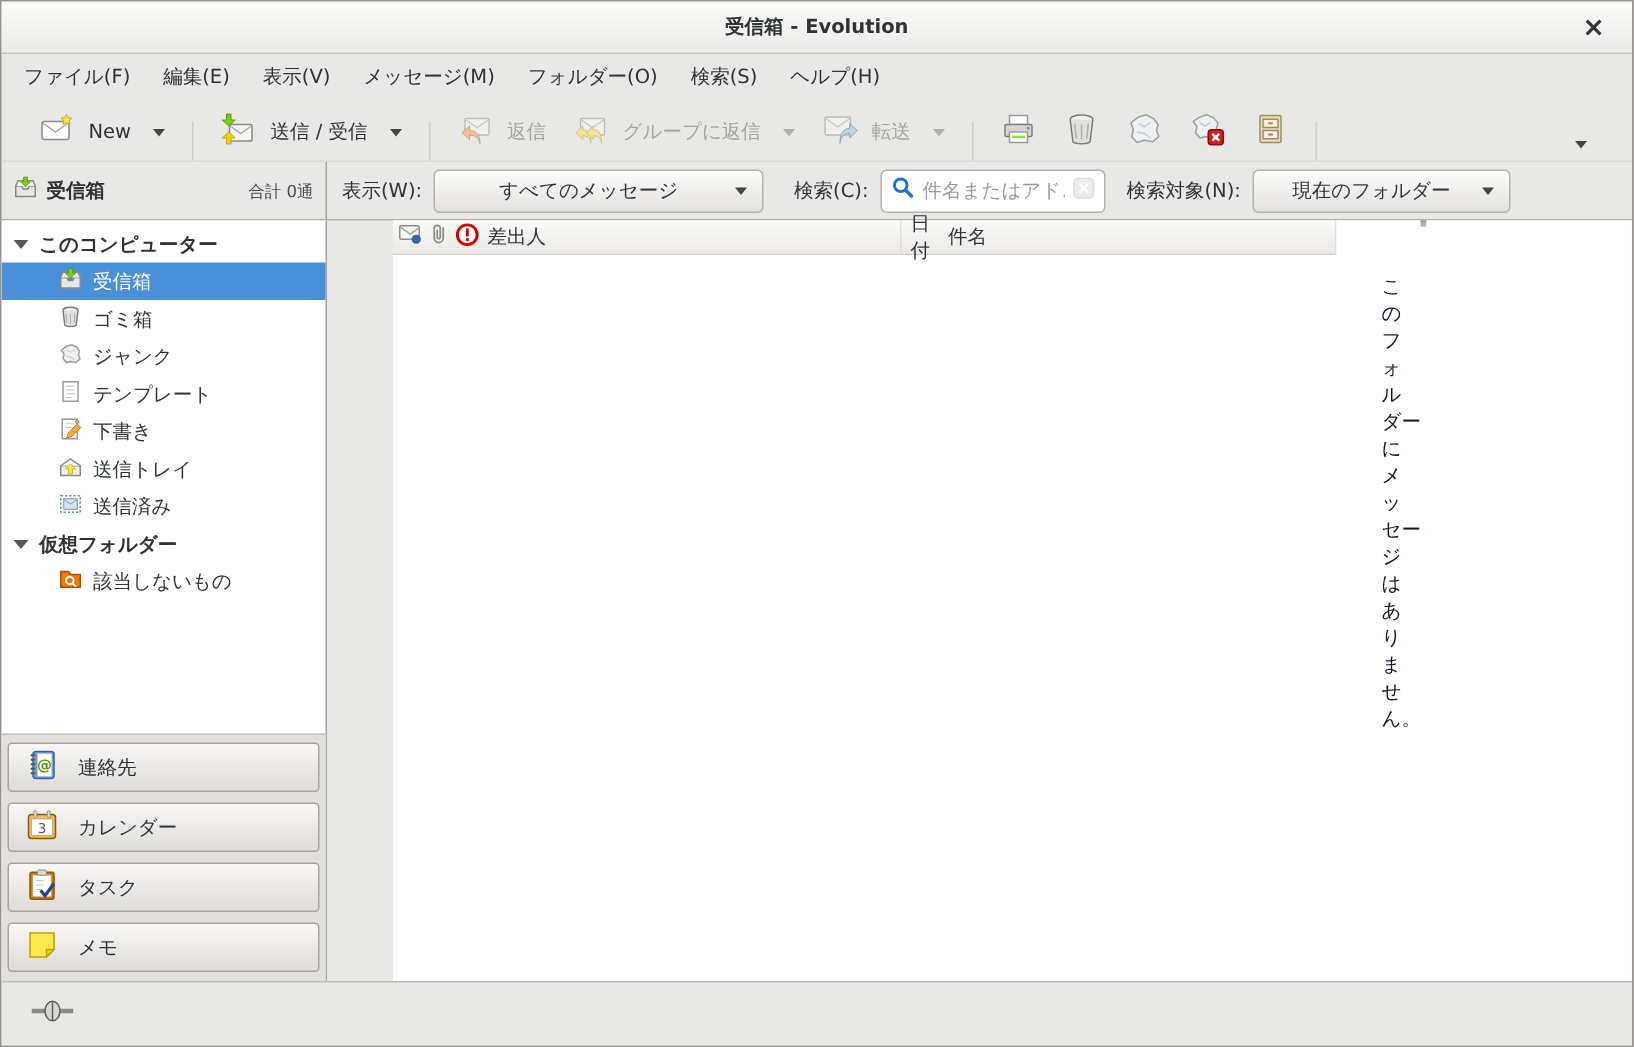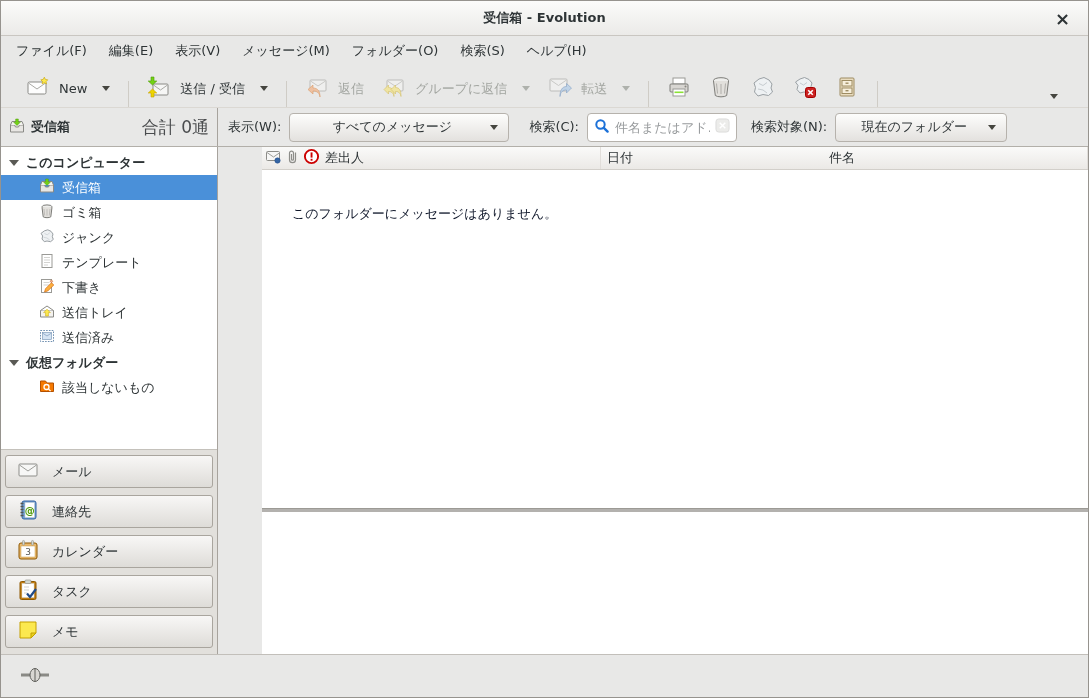--- a/index.html
+++ b/index.html
@@ -21,21 +21,21 @@
   .tbtn.disabled svg { opacity:.55; }
   .tsep { width:1px; height:26px; background:#cfccc6; margin:0 9px; flex:0 0 1px; }
   .arr { width:0; height:0; border-left:4px solid transparent; border-right:4px solid transparent; border-top:5px solid #45453f; margin-left:6px; }
   .tbtn.disabled .arr { border-top-color:#aeb1ac; }
   .overflow-btn { margin-left:auto; padding:8px 14px; }
 
   
   .filter-row { height:39px; flex:0 0 39px; display:flex; border-bottom:1px solid #b2afa9; }
   .folder-header { width:217px; flex:0 0 217px; border-right:1px solid #a7a39d; display:flex; align-items:center; padding:0 8px; gap:6px; }
   .folder-header .ftitle { font-weight:bold; }
-  .folder-header .ftotal { margin-left:auto; font-size:17px; color:#4a4c4e; white-space:nowrap; }
+  .folder-header .ftotal { margin-left:auto; font-size:11px; color:#4a4c4e; white-space:nowrap; }
   .filter-controls { flex:1; display:flex; align-items:center; padding:0 10px; }
   .flabel { white-space:nowrap; margin-right:8px; }
   .gtk-btn { background:linear-gradient(#fdfdfc,#e3e1de); border:1px solid #b6b2ac; border-radius:4px; height:29px; display:flex; align-items:center; padding:0 10px; }
   .view-dd { width:220px; margin-right:20px; }
   .scope-dd { width:172px; }
   .dd-label { flex:1; text-align:center; }
   .search-entry { width:150px; height:29px; background:#fff; border:1px solid #b6b2ac; border-radius:4px; display:flex; align-items:center; padding:0 6px; gap:5px; margin-right:14px; }
   .search-entry input { border:none; outline:none; flex:1; min-width:0; font:13px "DejaVu Sans","Liberation Sans",sans-serif; color:#2e3436; background:transparent; }
   .search-entry input::placeholder { color:#989b9d; }
 
@@ -46,21 +46,21 @@
   .tree-group { height:25px; display:flex; align-items:center; gap:7px; padding-left:8px; font-weight:bold; }
   .tri { width:0; height:0; border-left:5px solid transparent; border-right:5px solid transparent; border-top:6px solid #5a5a55; flex:0 0 auto; }
   .tree-item { height:25px; display:flex; align-items:center; gap:7px; padding-left:38px; }
   .tree-item.selected { background:#4a90d9; color:#fff; }
   .tree-item svg { flex:0 0 auto; }
 
   .switcher { flex:0 0 auto; background:#e2e0dc; border-top:1px solid #c4c1bb; padding:5px 4px 6px 4px; }
   .switcher-btn { display:flex; align-items:center; gap:13px; padding:0 11px; height:33px; border:1px solid #a9a59e; border-radius:3px; background:linear-gradient(#f8f7f6,#deDCd8); margin-bottom:7px; }
   .switcher-btn:last-child { margin-bottom:0; }
 
-  .content { flex:1; display:flex; flex-direction:column; background:#fff; min-width:0; }
+  .content { flex:1; display:flex; flex-direction:row; background:#fff; min-width:0; }
   .col-header { height:23px; flex:0 0 23px; display:flex; background:linear-gradient(#fafaf9,#ebe9e6); border-bottom:1px solid #d2cfca; }
   .col { display:flex; align-items:center; padding:0 6px; border-right:1px solid #e1deda; gap:5px; }
   .col-from { width:339px; flex:0 0 339px; padding-left:4px; }
   .col-subject { width:265px; flex:0 0 265px; }
   .col-date { flex:1; border-right:none; }
   .list { flex:1; background:#fff; }
   .empty-text { padding:35px 0 0 30px; color:#0f172a; }
   .splitter { height:4px; flex:0 0 4px; background:#b3b1ae; border-top:1px solid #9c9a95; }
   .preview { height:142px; flex:0 0 142px; background:#fff; }
 
@@ -291,27 +291,20 @@
                 <circle cx="7.5" cy="9" r="2.5" fill="none" stroke="#fff" stroke-width="1.3"></circle>
                 <path d="M9.4 10.9l2.2 2.2" stroke="#fff" stroke-width="1.3"></path>
               </svg></span>
           <span>該当しないもの</span>
         </div>
       </div>
 
       <div class="switcher">
         <div class="switcher-btn">
           <span><svg width="22" height="22" viewBox="0 0 22 22">
-                <rect x="2" y="5" width="18" height="12" rx="1" fill="#f7f7f6" stroke="#8d8d89"></rect>
-                <path d="M2.5 6l8.5 6 8.5-6" fill="none" stroke="#9d9d99"></path>
-              </svg></span>
-          <span>メール</span>
-        </div>
-        <div class="switcher-btn">
-          <span><svg width="22" height="22" viewBox="0 0 22 22">
                 <rect x="5" y="2" width="14" height="18" rx="2" fill="#729fcf" stroke="#3465a4"></rect>
                 <rect x="8" y="3.5" width="9.5" height="15" fill="#fff" stroke="#b9c7d6" stroke-width="0.5"></rect>
                 <text x="12.7" y="14.5" font-size="10" fill="#4e9a06" font-weight="bold" text-anchor="middle" font-family="DejaVu Sans">@</text>
                 <path d="M3.5 4.5h3M3.5 7.5h3M3.5 10.5h3M3.5 13.5h3M3.5 16.5h3" stroke="#555753" stroke-width="1.3"></path>
               </svg></span>
           <span>連絡先</span>
         </div>
         <div class="switcher-btn">
           <span><svg width="22" height="22" viewBox="0 0 22 22">
                 <rect x="2" y="4" width="18" height="16" rx="2" fill="#e9b96e" stroke="#8f5902"></rect>

